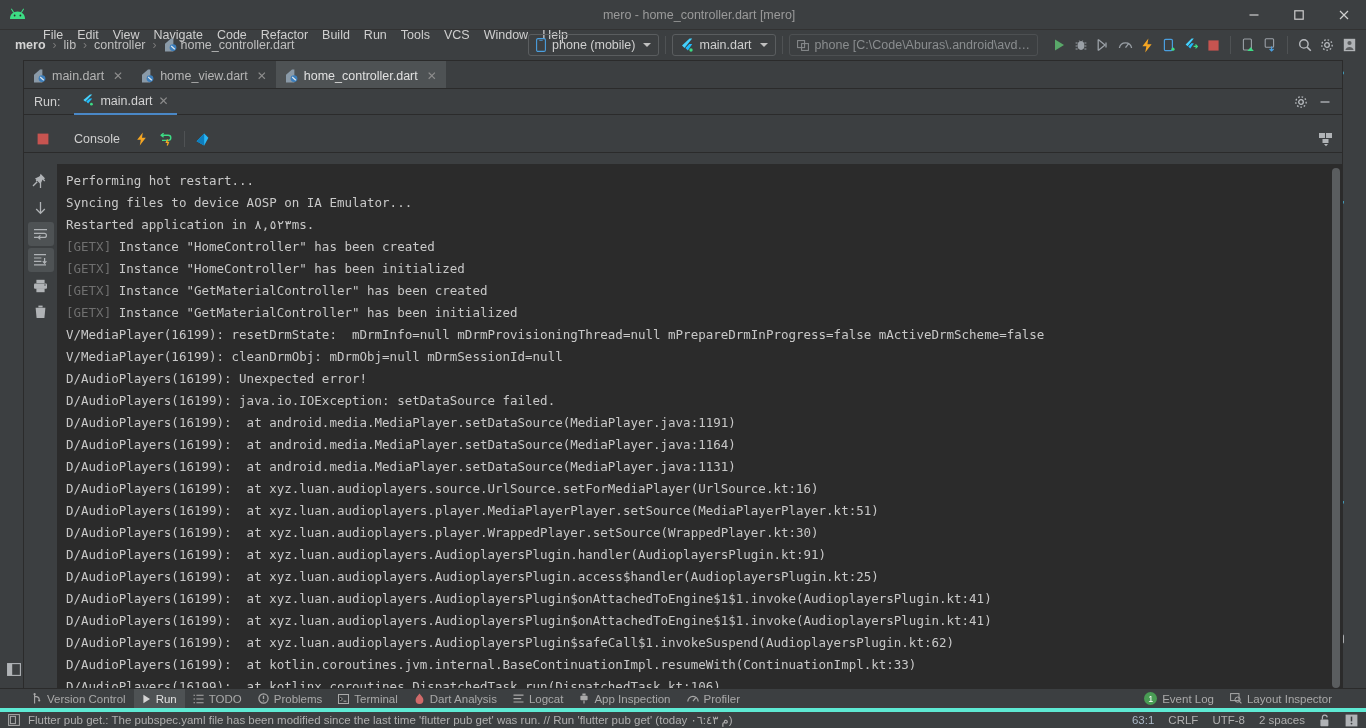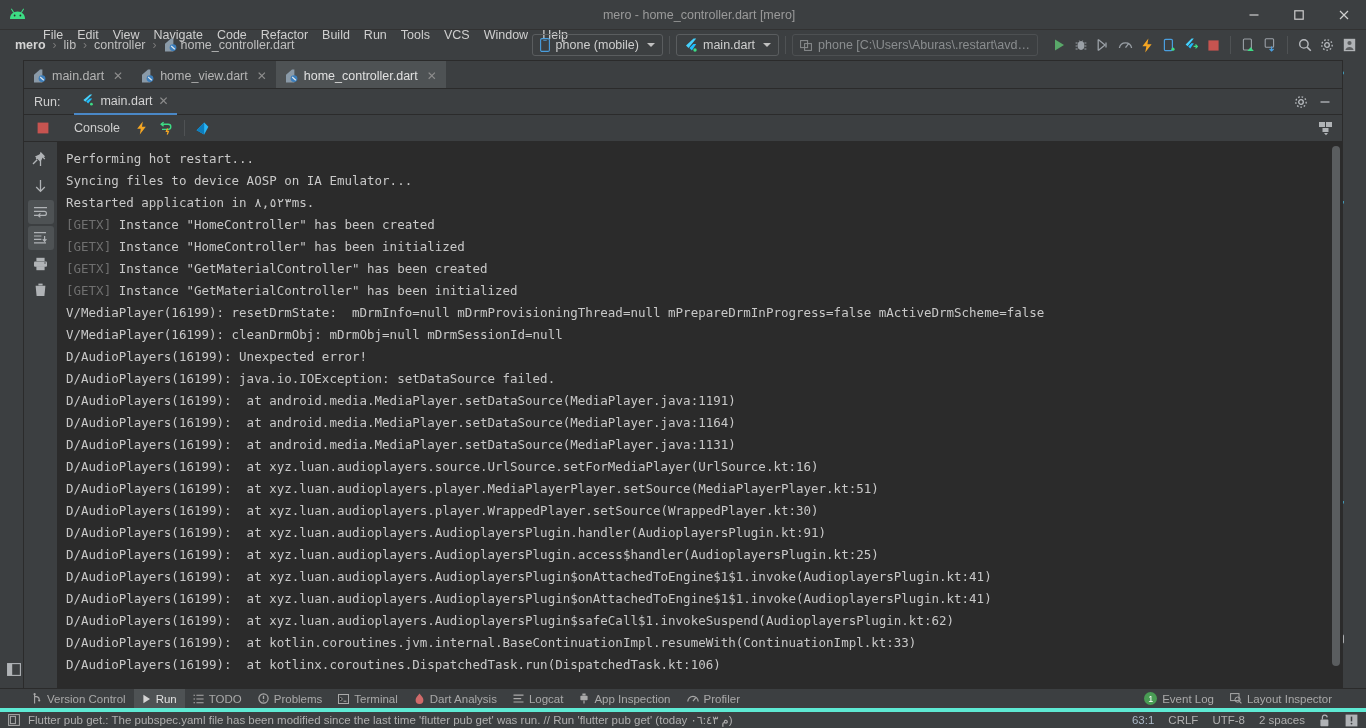--- a/index.html
+++ b/index.html
@@ -54,21 +54,21 @@
   }
   .etab {
     display:flex; align-items:center; gap:6px; padding:0 9px;
     font-size:12.5px; color:#b4b4b4; border-top:2px solid transparent;
   }
   .etab.active { background:#4e5254; color:#e0e0e0; }
   .etab .x { color:#8d8d8d; font-size:12px; margin-left:3px; }
   .tabsbar-right { margin-left:auto; display:flex; align-items:center; padding-right:8px; color:#bbb; font-size:14px; }
 
   
-  .runwin { position:absolute; left:24px; right:24px; top:89px; bottom:40px; display:flex; flex-direction:column; }
+  .runwin { position:absolute; left:24px; right:24px; top:89px; bottom:40px; display:flex; flex-direction:column;gap:11px; }
   .run-header {
     height:26px; background:#3c3f41; display:flex; align-items:center;
     padding-left:10px; border-bottom:1px solid #2b2b2b;
   }
   .run-label { font-size:12.5px; color:#cfcfcf; margin-right:14px; }
   .run-tab {
     display:flex; align-items:center; gap:6px; height:26px; padding:0 8px;
     font-size:12.5px; color:#d2d2d2; border-bottom:2px solid #4a88c7;
   }
   .run-tab .x { color:#8d8d8d; font-size:12px; }
@@ -237,21 +237,21 @@
       <span class="caret"></span>
     </div>
     <div class="tb-sep"></div>
     <div class="combo ghost">
       <span>
         <svg width="12" height="12" viewBox="0 0 12 12">
             <rect x="0.6" y="1.6" width="7" height="7" fill="none" stroke="#8a8d8f" stroke-width="1"></rect>
             <rect x="4.6" y="4.6" width="6.8" height="6.8" fill="none" stroke="#8a8d8f" stroke-width="1"></rect>
           </svg>
       </span>
-      <span>phone [C:\Users\Aburas\.restart\avd…</span>
+      <span>phone [C:\Code\Aburas\.android\avd…</span>
     </div>
 
     <div style="width:10px"></div>
 
     <div class="tb-ico">
       <svg width="14" height="14" viewBox="0 0 14 14">
           <path d="M3 1.6 L12 7 L3 12.4 Z" fill="#59a869"></path>
         </svg>
     </div>
     <div class="tb-ico">

